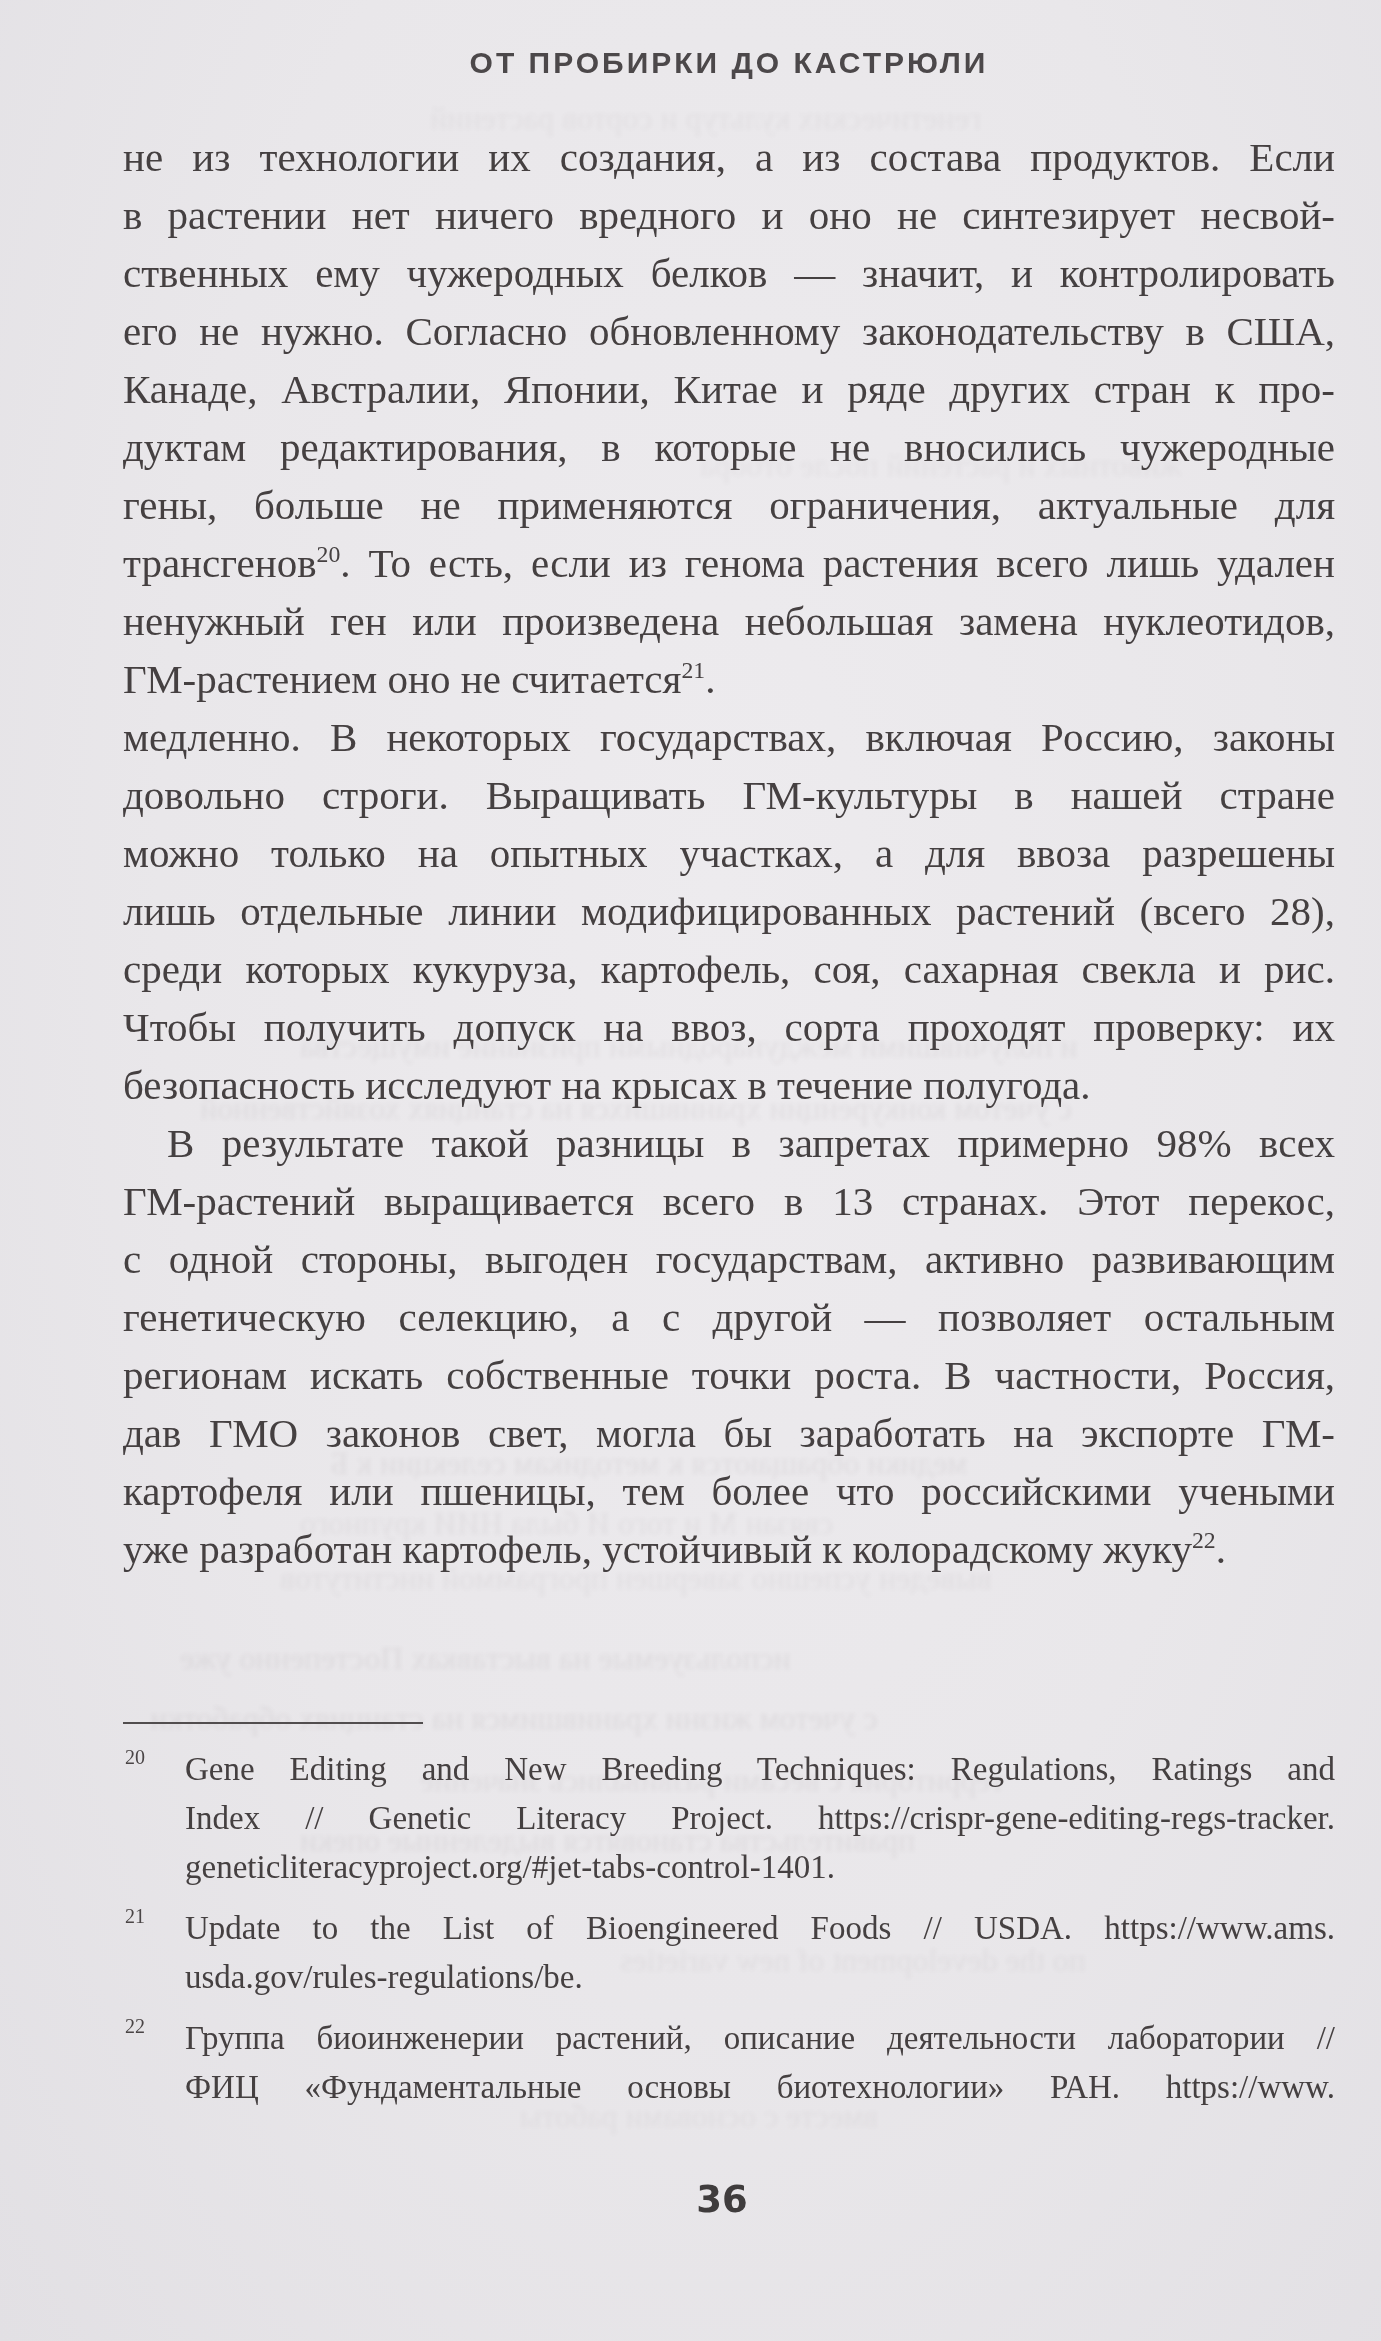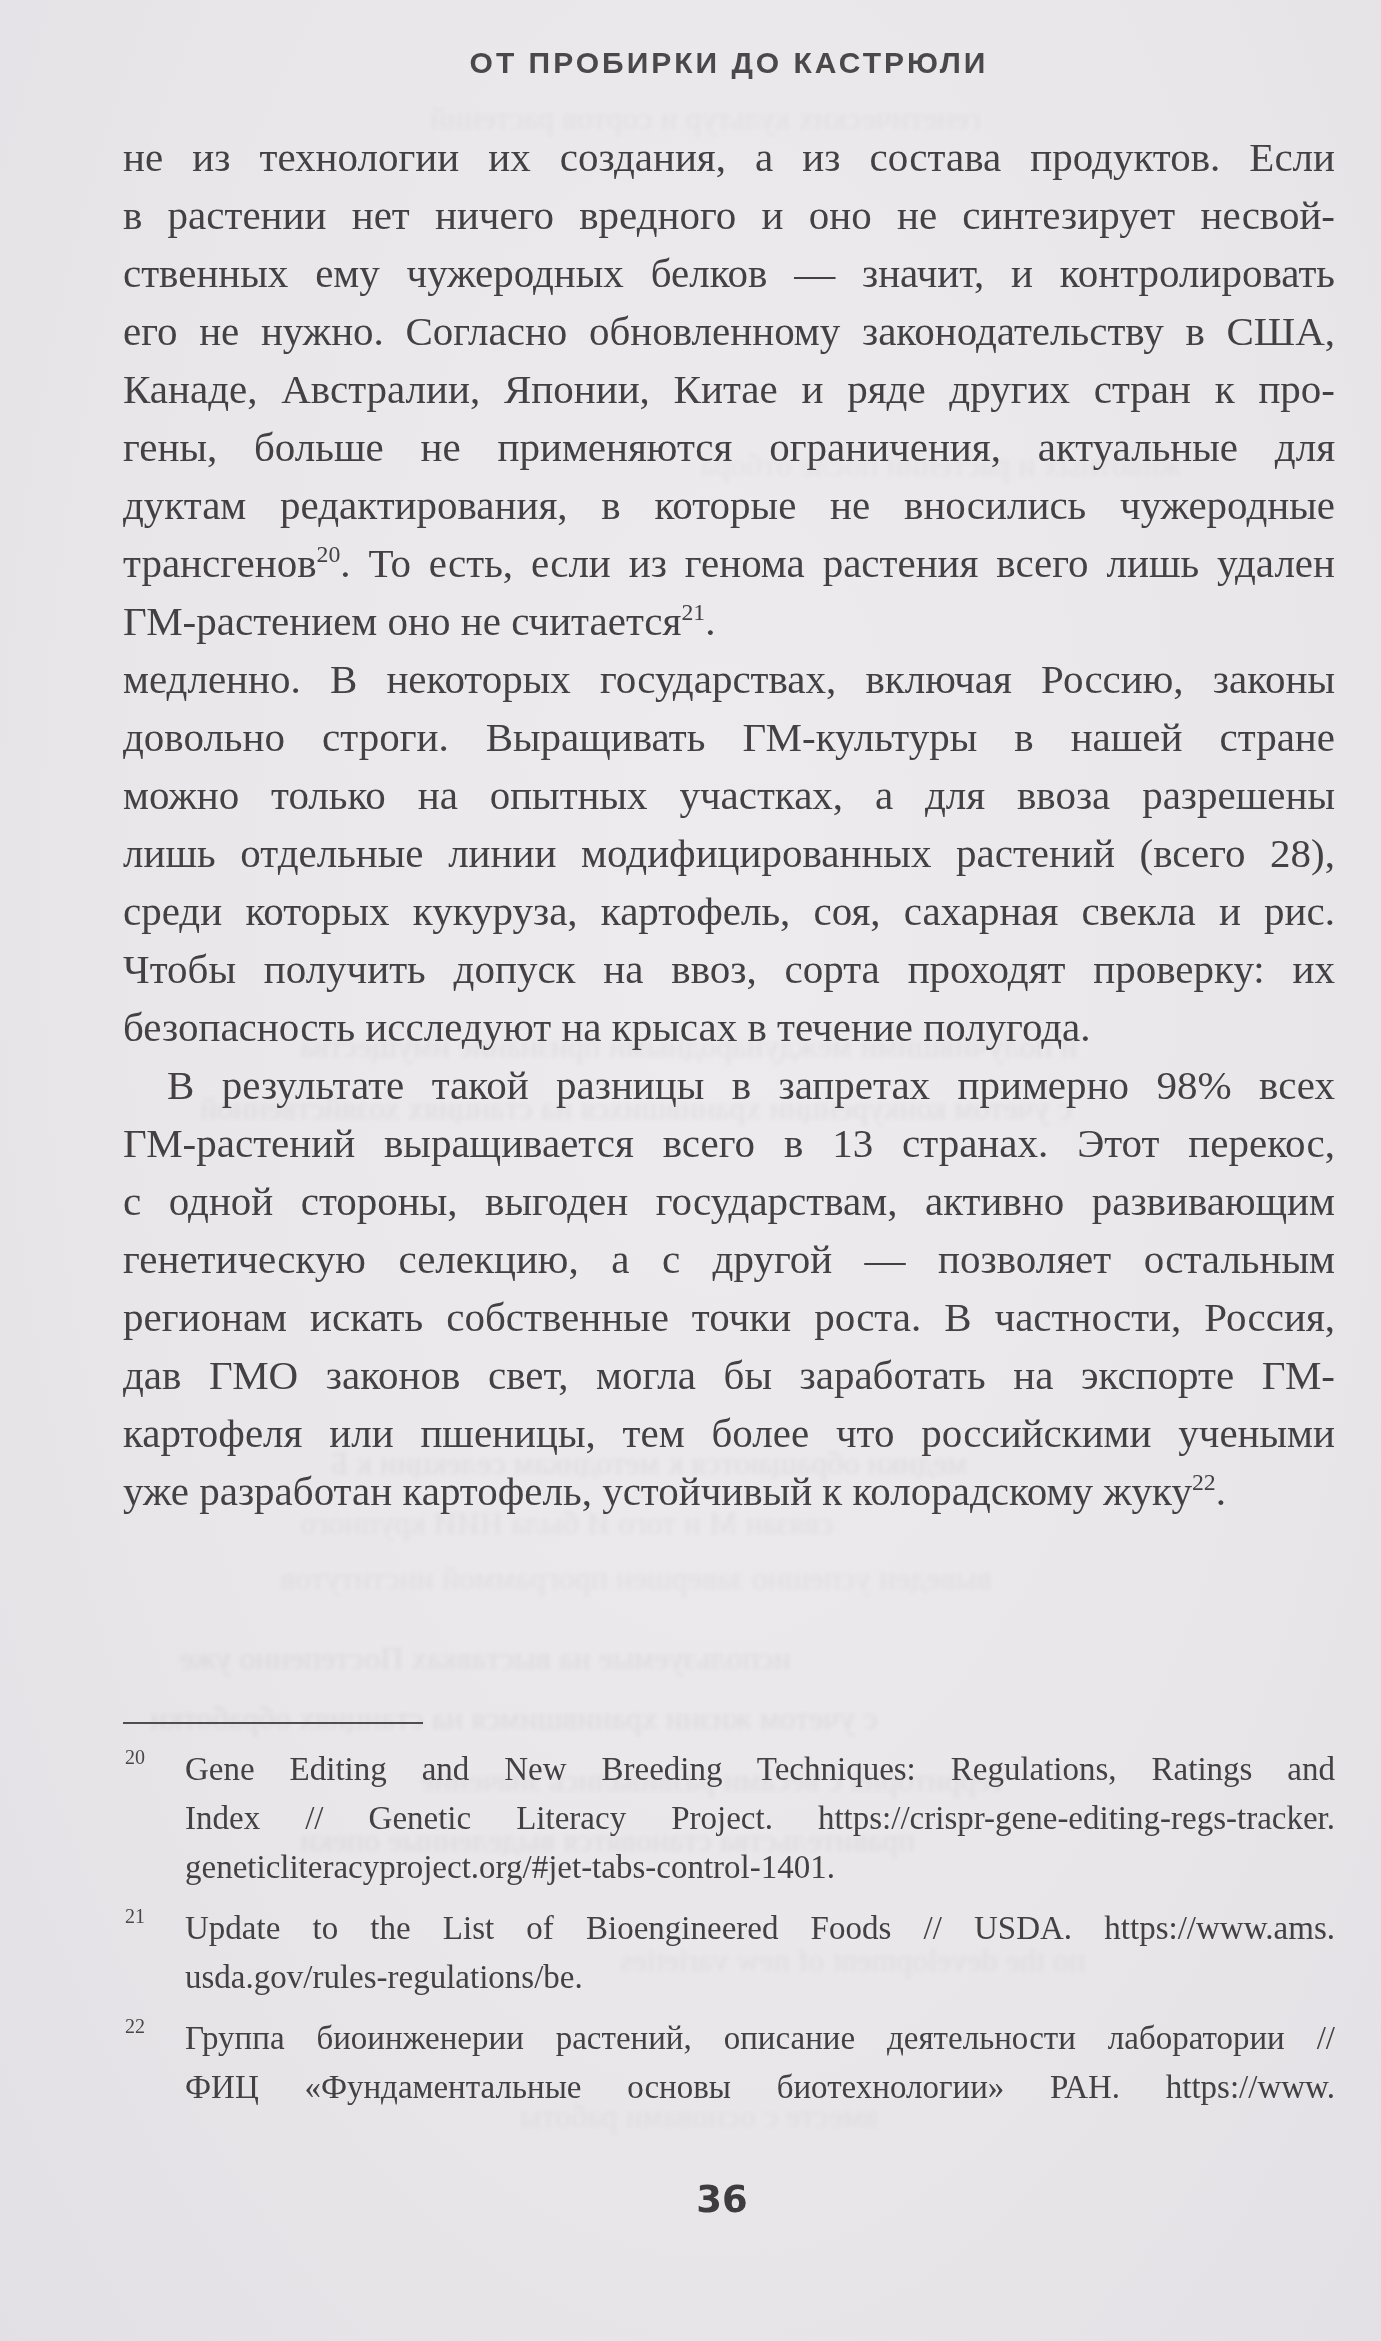--- a/index.html
+++ b/index.html
@@ -88,23 +88,24 @@
       <div class="ghost" style="top: 2098px; left: 520px; opacity: 0.05;">вместе с основами работы</div>
     </div>
 
   <div class="body-text" id="body-text">
       <div>
         <div class="bl">не из технологии их создания, а из состава продуктов. Если</div>
         <div class="bl">в растении нет ничего вредного и оно не синтезирует несвой-</div>
         <div class="bl">ственных ему чужеродных белков — значит, и контролировать</div>
         <div class="bl">его не нужно. Согласно обновленному законодательству в США,</div>
         <div class="bl">Канаде, Австралии, Японии, Китае и ряде других стран к про-</div>
+        <div class="bl">дуктам редактирования, в которые не вносились чужеродные</div>
         <div class="bl">гены, больше не применяются ограничения, актуальные для</div>
-        <div class="bl">дуктам редактирования, в которые не вносились чужеродные</div>
         <div class="bl">трансгенов<sup>20</sup>. То есть, если из генома растения всего лишь удален</div>
+        <div class="bl">ненужный ген или произведена небольшая замена нуклеотидов,</div>
         <div class="bl bl-end">ГМ-растением оно не считается<sup>21</sup>.</div>
       </div>
       <div>
         <div class="bl">медленно. В некоторых государствах, включая Россию, законы</div>
         <div class="bl">довольно строги. Выращивать ГМ-культуры в нашей стране</div>
         <div class="bl">можно только на опытных участках, а для ввоза разрешены</div>
         <div class="bl">лишь отдельные линии модифицированных растений (всего 28),</div>
         <div class="bl">среди которых кукуруза, картофель, соя, сахарная свекла и рис.</div>
         <div class="bl">Чтобы получить допуск на ввоз, сорта проходят проверку: их</div>
         <div class="bl bl-end">безопасность исследуют на крысах в течение полугода.</div>

